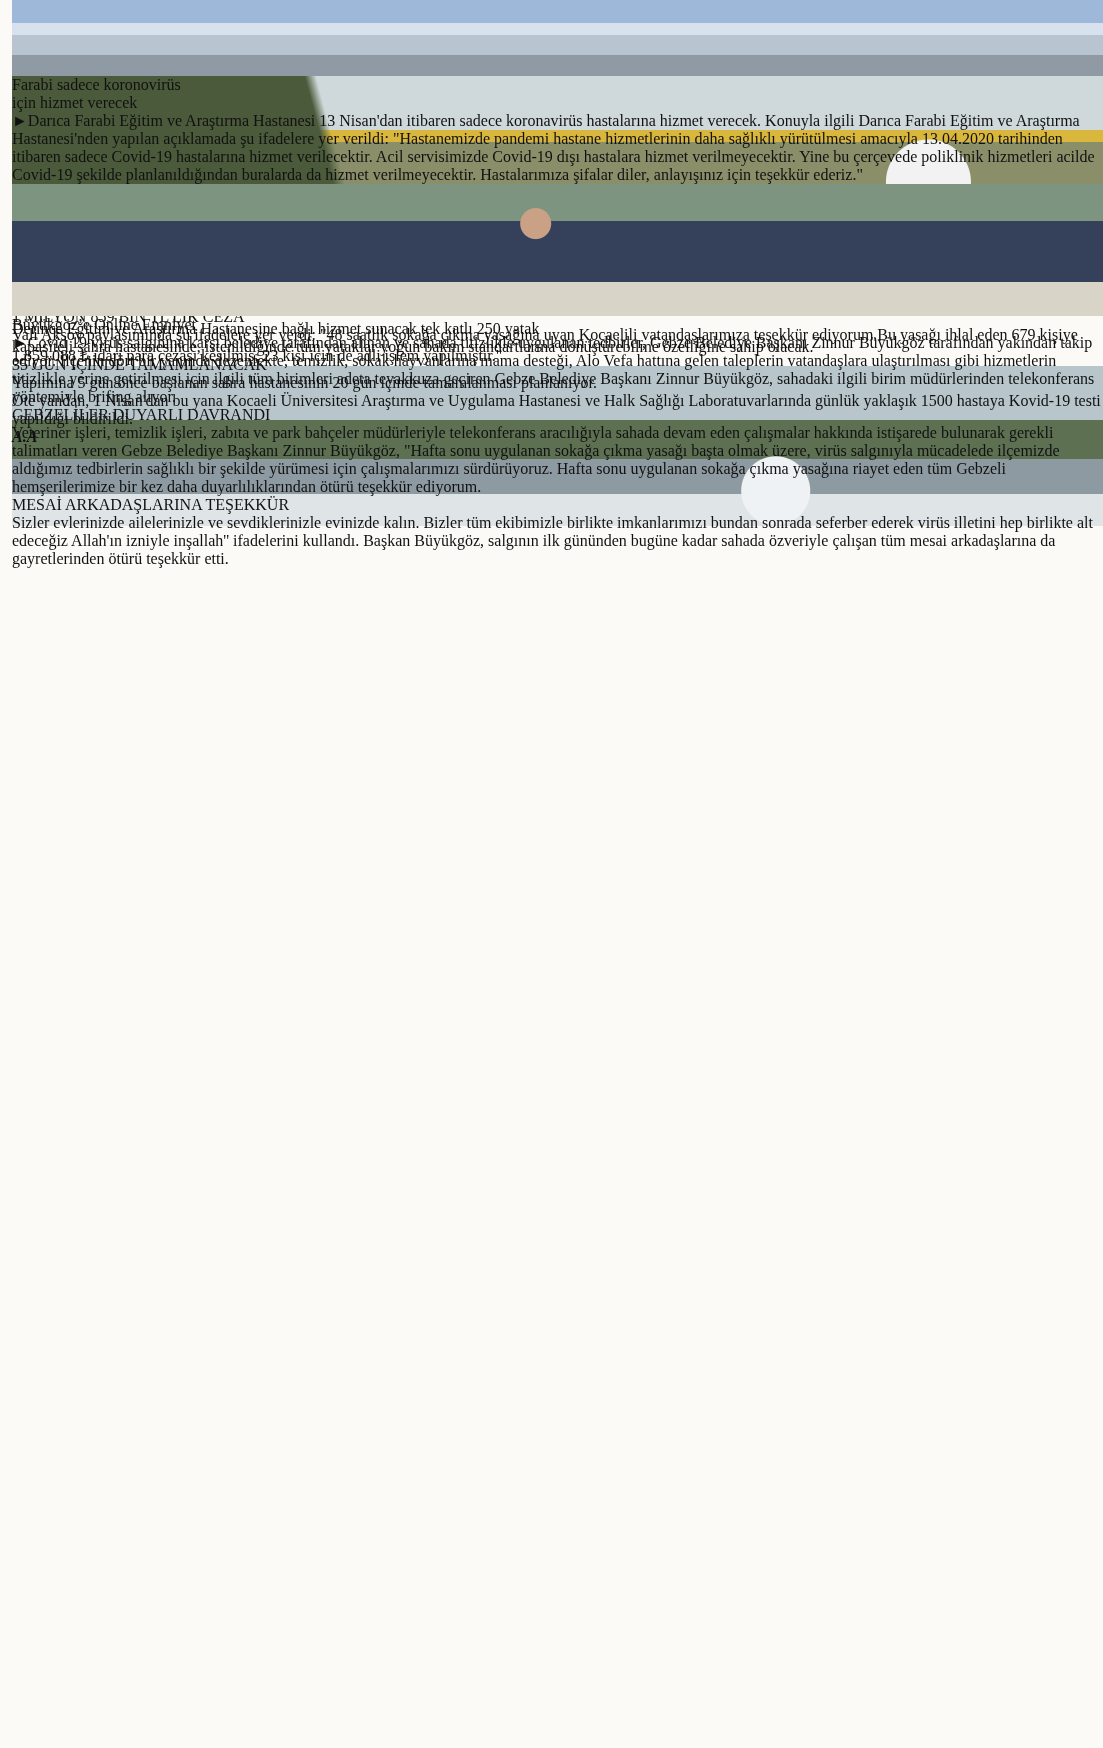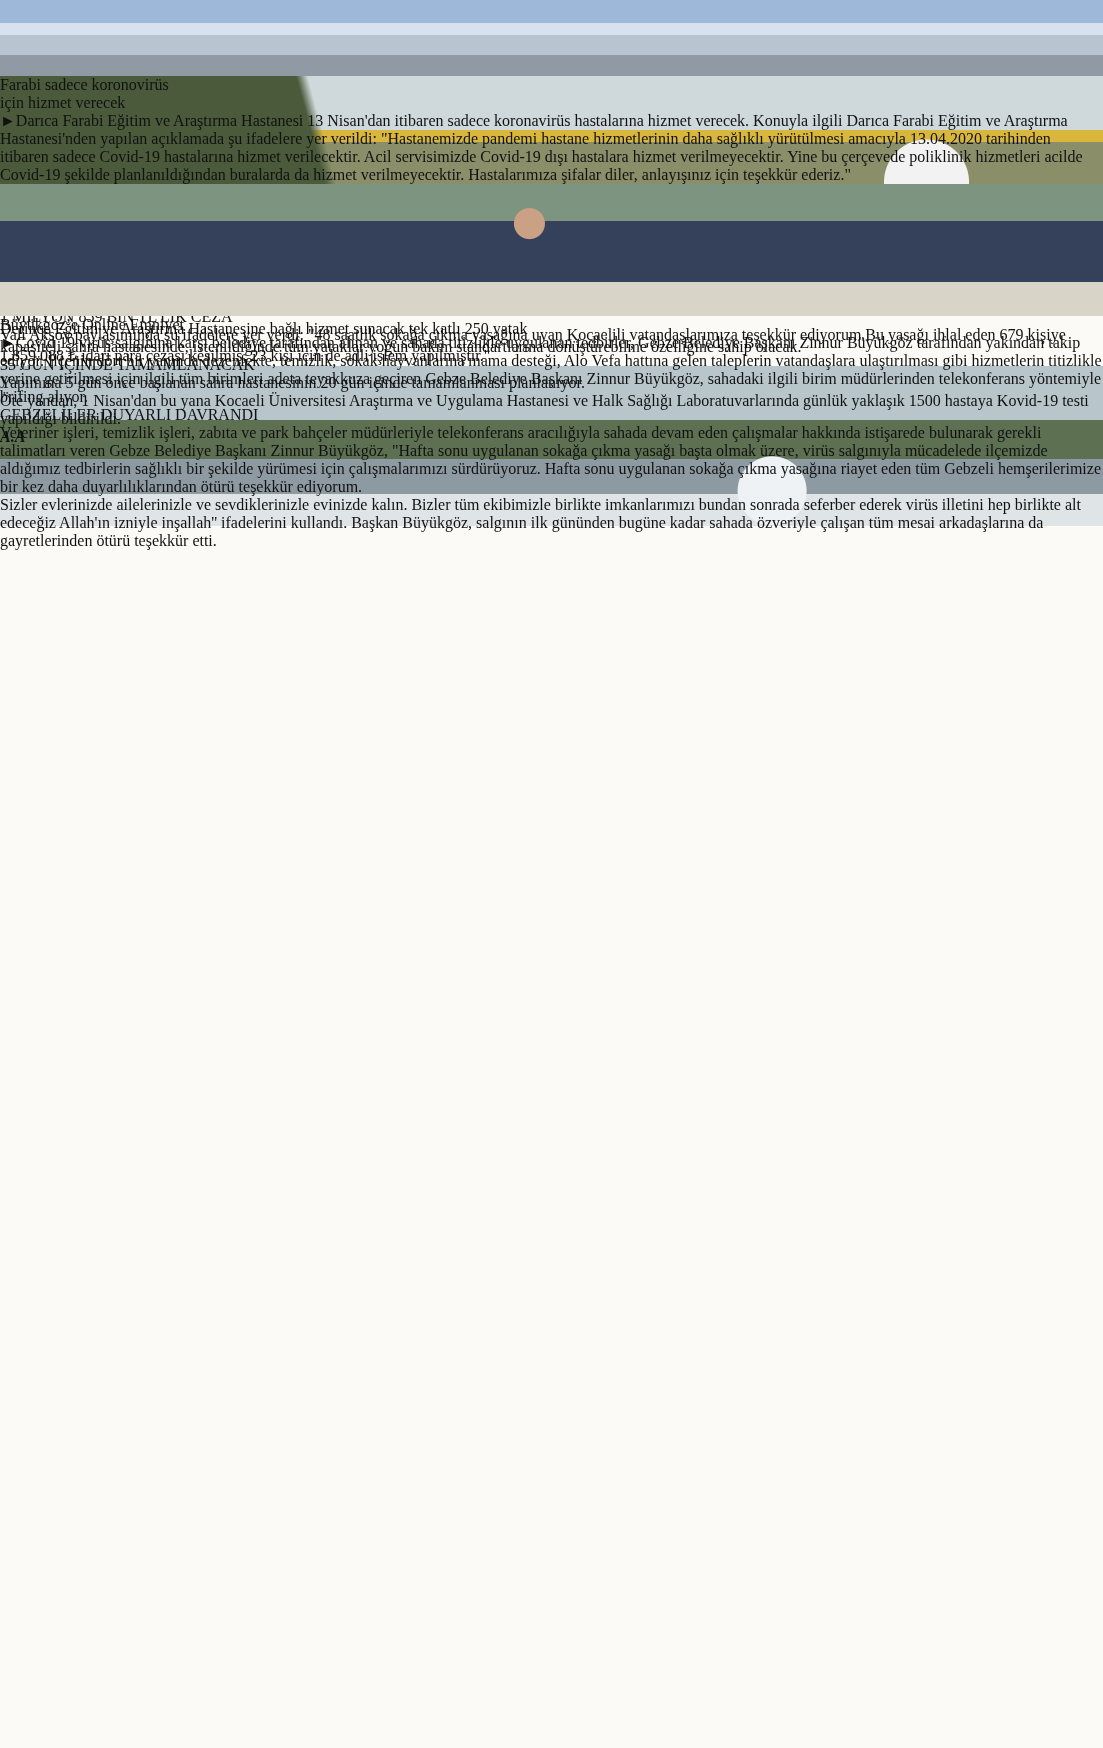--- a/index.html
+++ b/index.html
@@ -2,21 +2,21 @@
 <html><head>
 <meta charset="utf-8">
 <style>
   * { margin:0; padding:0; box-sizing:border-box; }
   html,body { background:#e8e8e4; }
   .page {
     position:relative; width:1103px; height:1748px; margin:0 auto;
     background:#fbfaf6; font-family:"Liberation Serif", serif; color:#111;
     overflow:hidden;
   }
-  .abs { position:absolute; }
+  .abs { position:absolute;padding-left:12px; }
   .pl { white-space:pre-line; }
   .photo { position:relative; overflow:hidden; }
 
   
   .tbox { position:absolute; top:45px; height:262px; overflow:hidden; background:#f6f5f1; }
   #box1 { left:38px; width:218px; border:2px solid #6a6a6a; border-radius:10px; padding:6px 9px; }
   #box2 { left:261px; width:232px; border-left:1px solid #b5b5b0; padding:0 7px; }
   #box3 { left:498px; width:199px; border-left:1px solid #b5b5b0; padding:4px 8px; }
   #box4 { left:702px; width:260px; border-left:1px solid #b5b5b0; }
   .tbox h2 { font-size:17px; line-height:1.12; text-align:center; font-weight:bold; letter-spacing:-0.3px; }
@@ -286,19 +286,20 @@
     <div class="farabi-head pl">Farabi sadece koronovirüs
 için hizmet verecek</div>
     <div class="rc-body">►Darıca Farabi Eğitim ve Araştırma Hastanesi 13 Nisan'dan  itibaren sadece koronavirüs hastalarına hizmet verecek. Konuyla ilgili Darıca Farabi Eğitim ve Araştırma Hastanesi'nden yapılan açıklamada şu ifadelere yer verildi: "Hastanemizde pandemi hastane hizmetlerinin daha sağlıklı yürütülmesi amacıyla 13.04.2020 tarihinden itibaren sadece Covid-19 hastalarına hizmet verilecektir. Acil servisimizde Covid-19 dışı hastalara hizmet verilmeyecektir. Yine bu çerçevede poliklinik hizmetleri acilde Covid-19 şekilde planlanıldığından buralarda da hizmet verilmeyecektir. Hastalarımıza şifalar diler, anlayışınız için teşekkür ederiz."</div>
     <div class="dashsep"></div>
     <div class="photo ph-mayor"></div>
     <div class="brief-head">Büyükgöz’e Online Emniyet</div>
     <div class="rc-body">
       <p>►Covid 19 virüs salgınına karşı belediye tarafından alınan ve sahada titizlikle uygulanan tedbirler, Gebze Belediye Başkanı Zinnur Büyükgöz tarafından yakından takip ediyor. İlçenin dört bir yanında dezenfekte, temizlik, sokak hayvanlarına mama desteği, Alo Vefa hattına gelen taleplerin vatandaşlara ulaştırılması gibi hizmetlerin titizlikle yerine getirilmesi için ilgili tüm birimleri adeta teyakkuza geçiren Gebze Belediye Başkanı Zinnur Büyükgöz, sahadaki ilgili birim müdürlerinden telekonferans yöntemiyle brifing alıyor.</p>
       <div class="rc-sub">GEBZELİLER DUYARLI DAVRANDI</div>
       <p>Veteriner işleri, temizlik işleri, zabıta ve park bahçeler müdürleriyle telekonferans aracılığıyla sahada devam eden çalışmalar hakkında istişarede bulunarak gerekli talimatları veren Gebze Belediye Başkanı Zinnur Büyükgöz, "Hafta sonu uygulanan sokağa çıkma yasağı başta olmak üzere, virüs salgınıyla mücadelede ilçemizde aldığımız tedbirlerin sağlıklı bir şekilde yürümesi için çalışmalarımızı sürdürüyoruz. Hafta sonu uygulanan sokağa çıkma yasağına riayet eden tüm Gebzeli hemşerilerimize bir kez daha duyarlılıklarından ötürü teşekkür ediyorum.</p>
+      <div class="rc-sub">MESAİ ARKADAŞLARINA TEŞEKKÜR</div>
       <p>Sizler evlerinizde ailelerinizle ve sevdiklerinizle evinizde kalın. Bizler tüm ekibimizle birlikte imkanlarımızı bundan sonrada seferber ederek virüs illetini hep birlikte alt edeceğiz Allah'ın izniyle inşallah'' ifadelerini kullandı. Başkan Büyükgöz, salgının ilk gününden bugüne kadar sahada özveriyle çalışan tüm mesai arkadaşlarına da gayretlerinden ötürü teşekkür etti.</p>
     </div>
   </div>
 
   <div class="abs bottombar"></div>
 
 </div>
 
 </body></html>

